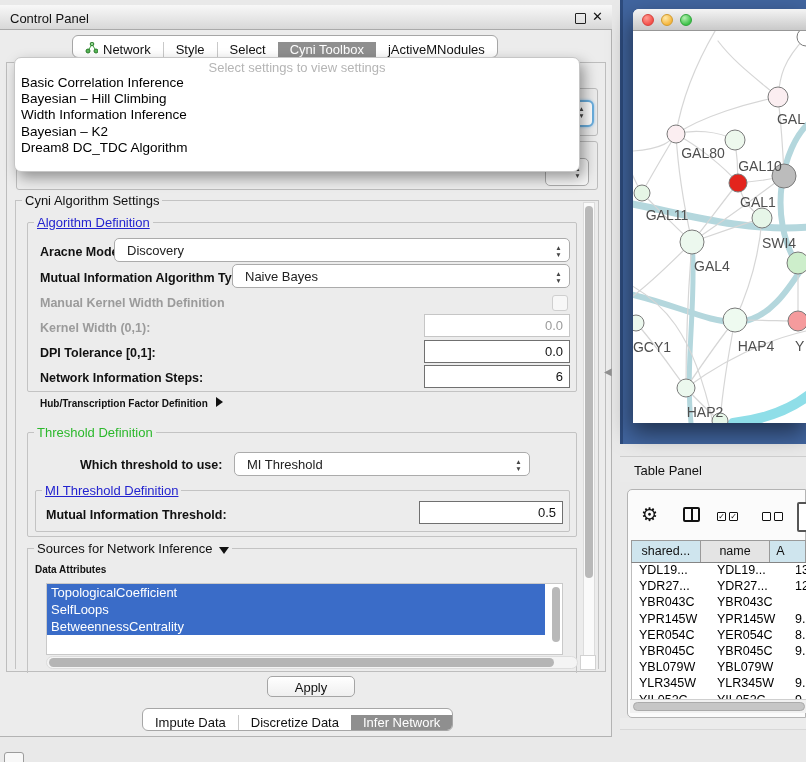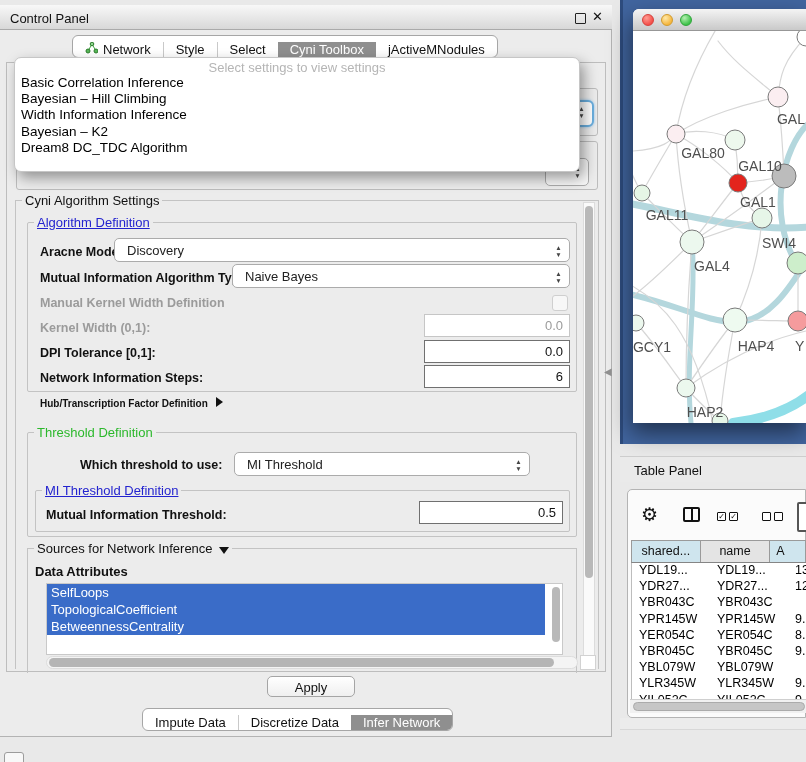--- a/index.html
+++ b/index.html
@@ -208,25 +208,25 @@
   <span class="grp-label lbl-blue">MI Threshold Definition</span>
 </div>
 <div class="abs flabel" style="left:46px;top:508px">Mutual Information Threshold:</div>
 <div class="abs tfield" style="left:419px;top:501px;width:144px;height:23px">
   <span class="fval">0.5</span>
 </div>
 
 <div class="abs" style="left:27px;top:548px;width:548px;height:124px;border:1px solid #c3c3c3;border-bottom:none;z-index:2">
   <span class="grp-label" style="font-size:13px"><span>Sources for Network Inference</span><span class="arrow-down"></span></span>
 </div>
-<div class="abs flabel" style="left:35px;top:564px;font-size:13px;z-index:3">Data Attributes</div>
+<div class="abs flabel" style="left:35px;top:564px;font-size:10px;z-index:3">Data Attributes</div>
 <div class="abs attr-list" id="attr-list">
   <span class="vscroll-thumb" style="right:2px;top:3px;width:8px;height:55px"></span>
-<div class="attr-item">SelfLoops</div>
-    <div class="attr-item">TopologicalCoefficient</div>
+<div class="attr-item">TopologicalCoefficient</div>
+    <div class="attr-item">SelfLoops</div>
     <div class="attr-item">BetweennessCentrality</div>
   </div>
 <div class="abs hscroll">
     <span class="thumb"></span>
   </div>
 <div class="abs scroll-corner"></div>
 
 <div class="abs apply-btn">Apply</div>
 <div class="abs tabstrip tabstrip-bottom" id="bottom-tabs">
     <div class="tab">

